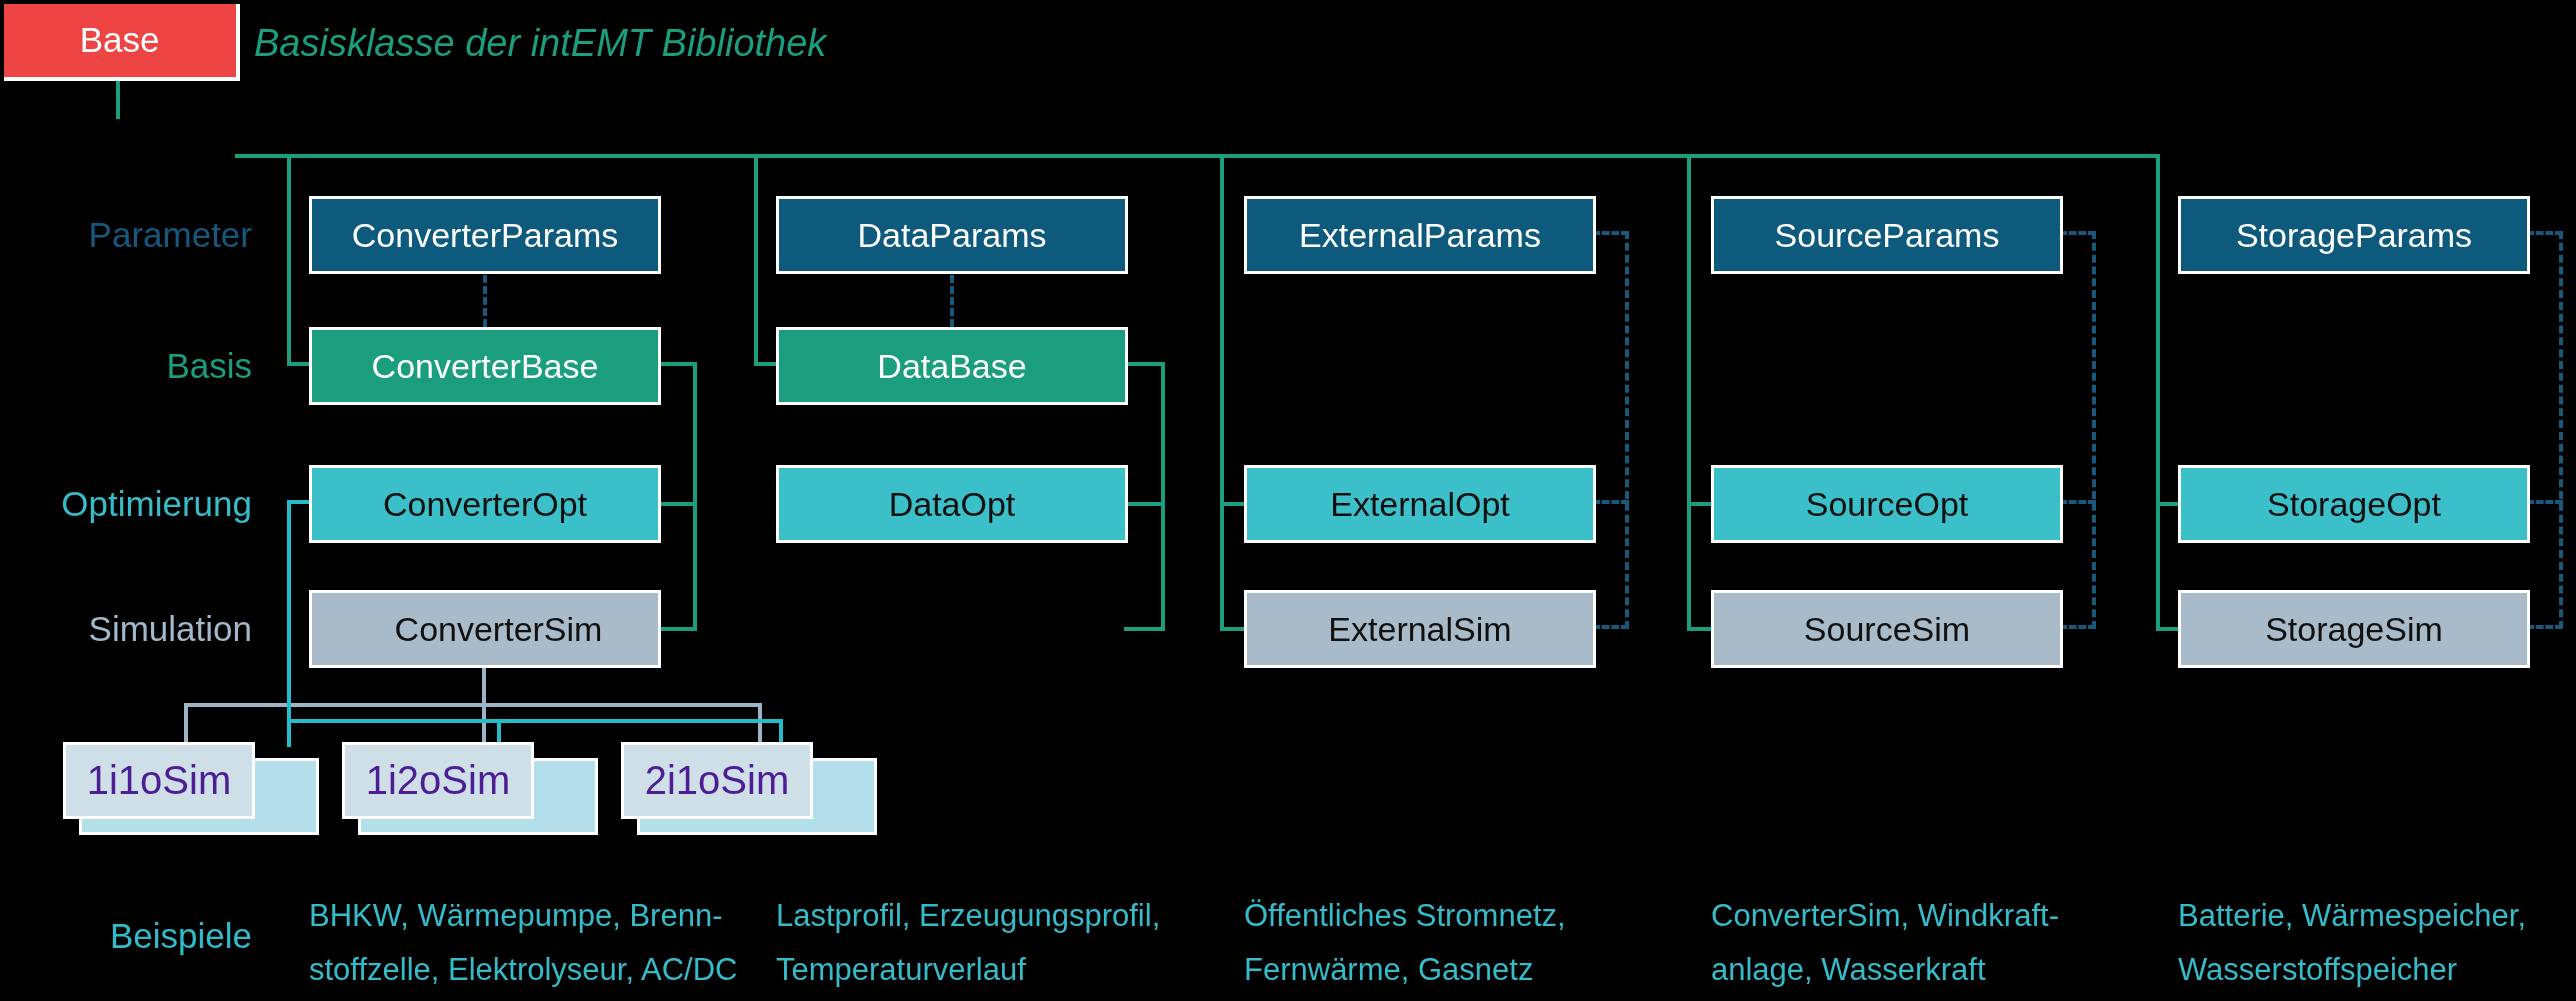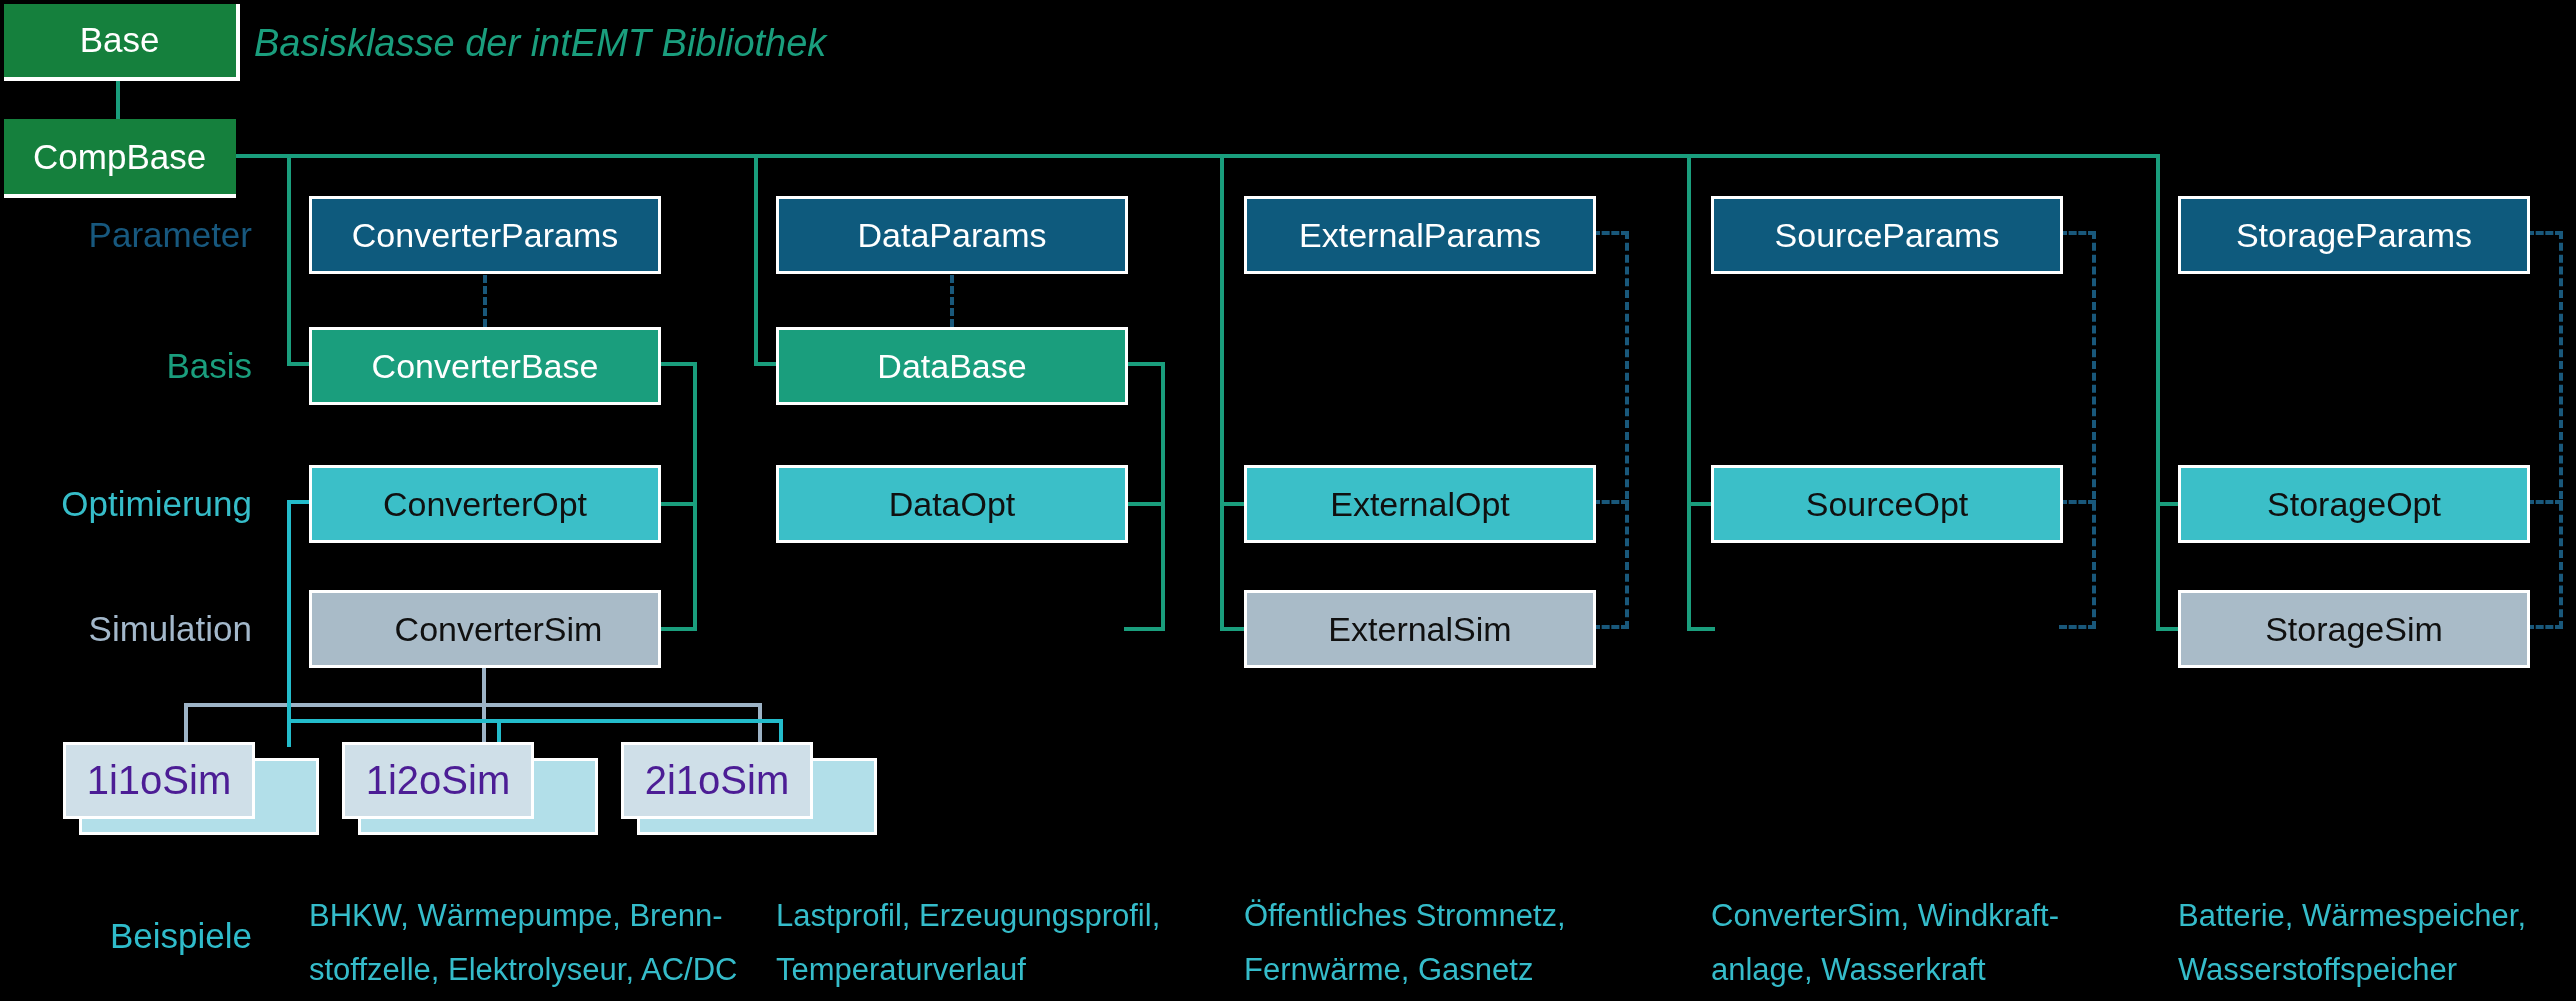--- a/index.html
+++ b/index.html
@@ -11,21 +11,21 @@
   .box{
     position:absolute;width:352px;height:78px;box-sizing:border-box;
     border:3.6px solid #ffffff;display:flex;align-items:center;justify-content:center;
     font-size:34px;letter-spacing:0px;white-space:nowrap;
   }
   .box.params{background:#0E5A7D;color:#ffffff;}
   .box.base  {background:#1A9E7D;color:#ffffff;}
   .box.opt   {background:#3BBFC8;color:#101010;}
   .box.sim   {background:#A9BBC8;color:#101010;}
   .rootbox{
-    position:absolute;left:3.6px;width:232px;height:75px;background:#15803d;color:#fff;
+    position:absolute;left:3.6px;width:232px;height:75px;background:#ef4444;color:#fff;
     display:flex;align-items:center;justify-content:center;font-size:35px;
     border-right:4.8px solid #fff;border-bottom:4.8px solid #fff;box-sizing:content-box;
   }
   #box-compbase{border-right:none;}
   
   .subshadow{
     position:absolute;width:240px;height:77px;box-sizing:border-box;
     background:#B2DFE9;border:3.6px solid #ffffff;
   }
   .subbox{
@@ -114,23 +114,20 @@
 
   <div class="hline cyanline" style="left:287px;top:500px;width:26px;height:4.2px;"></div>
   <div class="vline cyanline" style="left:287px;top:500px;height:247px;width:4.2px;"></div>
   <div class="hline cyanline" style="left:287px;top:719px;width:496px;height:4.2px;"></div>
   <div class="vline cyanline" style="left:497px;top:719px;height:28px;width:4.2px;"></div>
   <div class="vline cyanline" style="left:779px;top:719px;height:28px;width:4.2px;"></div>
 
   <div class="rootbox" id="box-base" style="top:3.6px;height:73px;">
     <span>Base</span>
   </div>
-  <div class="rootbox" id="box-compbase" style="top:119px;">
-    <span>CompBase</span>
-  </div>
   <div class="title">Basisklasse der intEMT Bibliothek</div>
 
   <div class="rowlabel" style="top:214px;color:#17587E;">Parameter</div>
   <div class="rowlabel" style="top:345px;color:#1A9E7D;">Basis</div>
   <div class="rowlabel" style="top:483px;color:#36BDC9;">Optimierung</div>
   <div class="rowlabel" style="top:608px;color:#A3B8CB;">Simulation</div>
   <div class="rowlabel" style="top:915px;color:#2FBCCB;">Beispiele</div>
 
   <div class="box params" style="left:309px;top:196px;">
     <span>ConverterParams</span>
@@ -164,20 +161,23 @@
   <div class="box sim" style="left:1244px;top:590px;">
     <span>ExternalSim</span>
   </div>
 
   <div class="box params" style="left:1711px;top:196px;">
     <span>SourceParams</span>
   </div>
   <div class="box opt" style="left:1711px;top:465px;">
     <span>SourceOpt</span>
   </div>
+  <div class="box sim" style="left:1711px;top:590px;">
+    <span>SourceSim</span>
+  </div>
 
   <div class="box params" style="left:2178px;top:196px;">
     <span>StorageParams</span>
   </div>
   <div class="box opt" style="left:2178px;top:465px;">
     <span>StorageOpt</span>
   </div>
   <div class="box sim" style="left:2178px;top:590px;">
     <span>StorageSim</span>
   </div>

